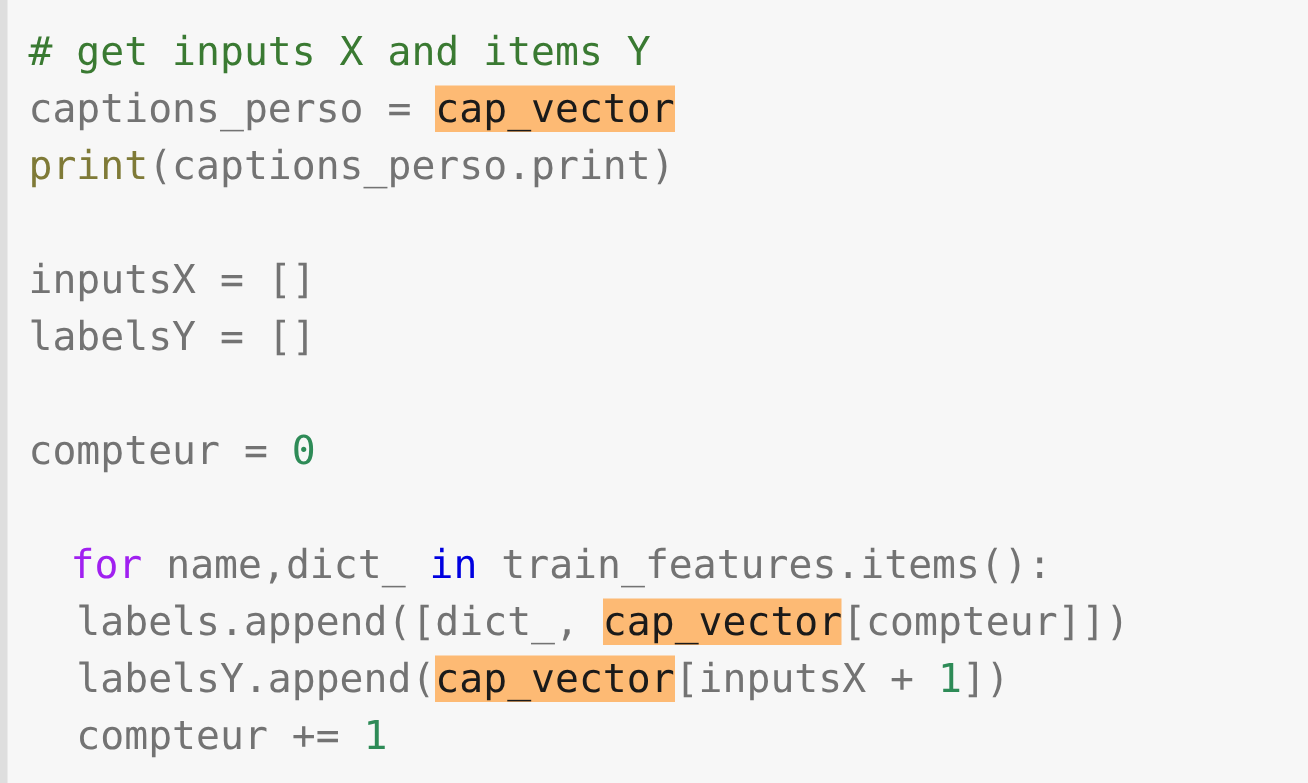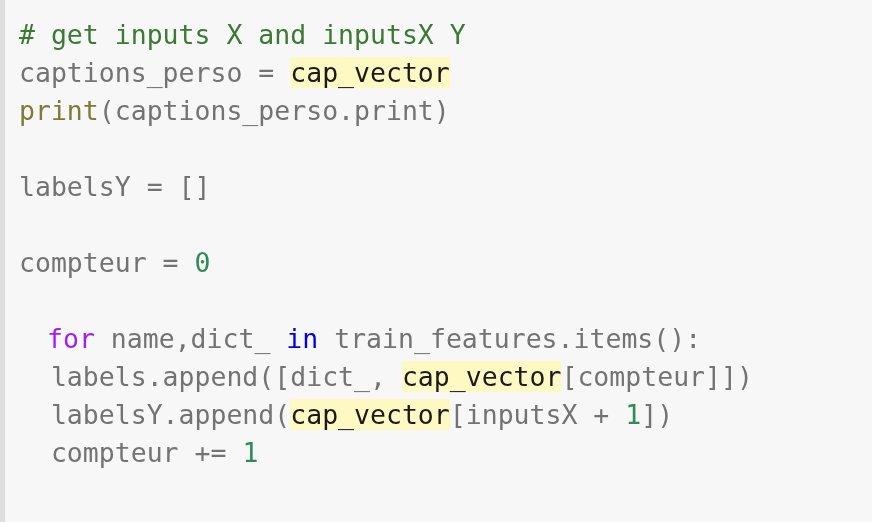--- a/index.html
+++ b/index.html
@@ -59,36 +59,37 @@
   
   .tok-plain    { color: #737373; }
   .tok-comment  { color: #3a7a32; }
   .tok-builtin  { color: #7f7a37; }
   .tok-keyword  { color: #a020f0; margin-left: 28px; }
   .tok-operator-kw { color: #0000e0; }
   .tok-number   { color: #2e8b57; }
 
   
   .tok-highlight {
-    background: #fef9c3;
+    background: #fdba74;
     color: #1a1a1a;
   }
 </style>
 </head>
 <body>
 
 <div id="code-cell">
 
   <div id="gutter-strip"></div>
 
   <div id="code-body">
-      <div class="code-line"><span class="tok-comment"># get inputs X and inputsX Y</span></div>
+      <div class="code-line"><span class="tok-comment"># get inputs X and items Y</span></div>
       <div class="code-line"><span class="tok-plain">captions_perso = </span><span class="tok-highlight">cap_vector</span></div>
       <div class="code-line"><span class="tok-builtin">print</span><span class="tok-plain">(captions_perso.print)</span></div>
       <div class="code-line blank">&nbsp;</div>
+      <div class="code-line"><span class="tok-plain">inputsX = []</span></div>
       <div class="code-line"><span class="tok-plain">labelsY = []</span></div>
       <div class="code-line blank">&nbsp;</div>
       <div class="code-line"><span class="tok-plain">compteur = </span><span class="tok-number">0</span></div>
       <div class="code-line blank">&nbsp;</div>
       <div class="code-line"><span class="tok-keyword">for</span><span class="tok-plain"> name,dict_ </span><span class="tok-operator-kw">in</span><span class="tok-plain"> train_features.items():</span></div>
       <div class="code-line"><span class="tok-plain">  labels.append([dict_, </span><span class="tok-highlight">cap_vector</span><span class="tok-plain">[compteur]])</span></div>
       <div class="code-line"><span class="tok-plain">  labelsY.append(</span><span class="tok-highlight">cap_vector</span><span class="tok-plain">[inputsX + </span><span class="tok-number">1</span><span class="tok-plain">])</span></div>
       <div class="code-line"><span class="tok-plain">  compteur += </span><span class="tok-number">1</span></div>
     </div>
 

